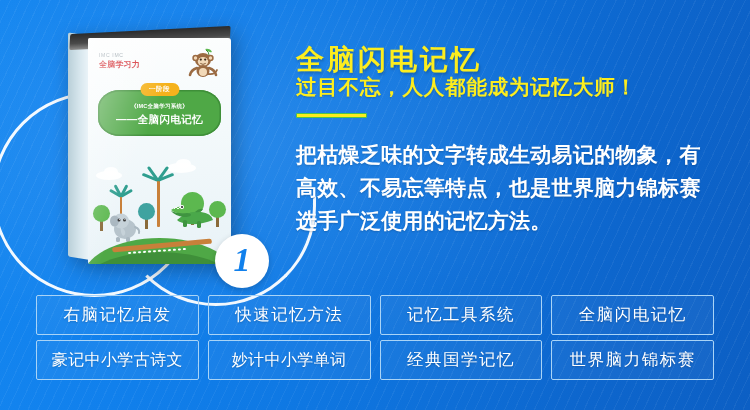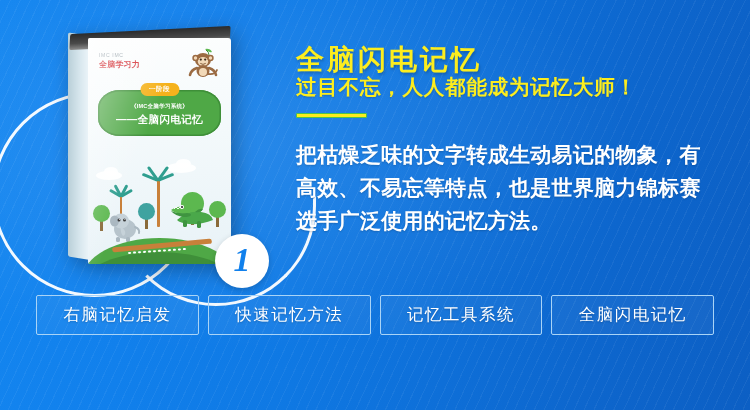--- a/index.html
+++ b/index.html
@@ -448,15 +448,21 @@
     <div id="paragraph">把枯燥乏味的文字转成生动易记的物象，有高效、不易忘等特点，也是世界脑力锦标赛选手广泛使用的记忆方法。</div>
   </div>
 
   <div id="tags">
     <div class="tag-row">
       <div class="tag">右脑记忆启发</div>
       <div class="tag">快速记忆方法</div>
       <div class="tag">记忆工具系统</div>
       <div class="tag">全脑闪电记忆</div>
     </div>
+    <div class="tag-row">
+      <div class="tag tight">豪记中小学古诗文</div>
+      <div class="tag tight">妙计中小学单词</div>
+      <div class="tag">经典国学记忆</div>
+      <div class="tag">世界脑力锦标赛</div>
+    </div>
   </div>
 
 </div>
 
 </body></html>

